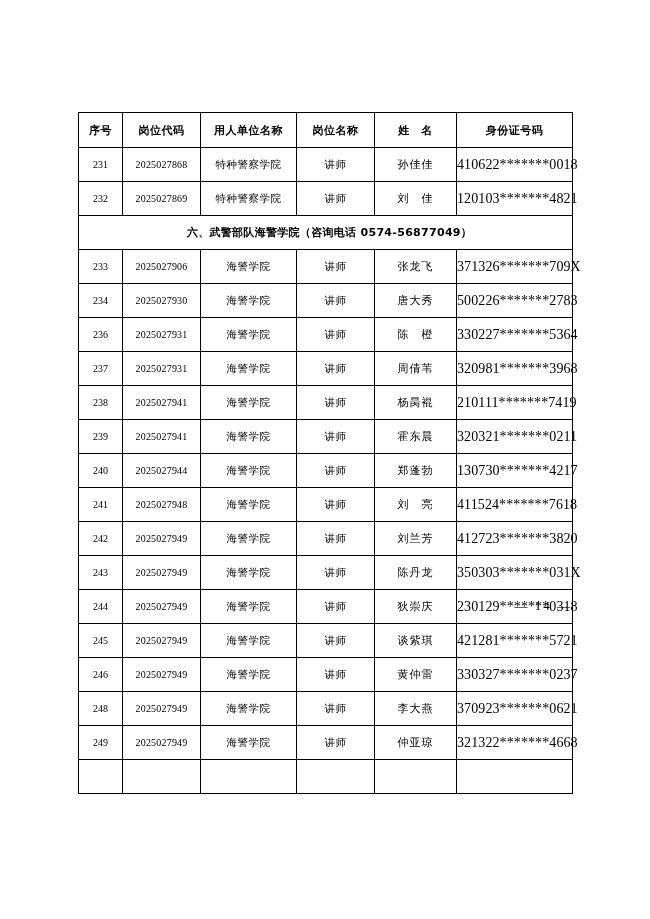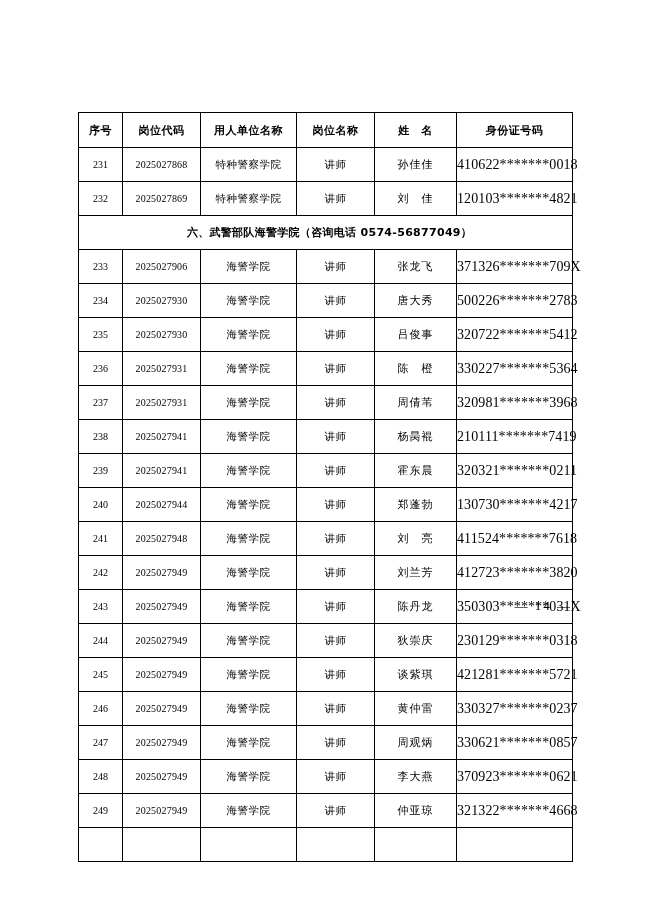--- a/index.html
+++ b/index.html
@@ -150,28 +150,20 @@
       </tr>
       <tr>
         <td class="cell-seq">234</td>
         <td class="cell-code">2025027930</td>
         <td class="cell-unit">海警学院</td>
         <td class="cell-post">讲师</td>
         <td class="cell-name">唐大秀</td>
         <td class="cell-id">500226*******2783</td>
       </tr>
       <tr>
-        <td class="cell-seq">235</td>
-        <td class="cell-code">2025027930</td>
-        <td class="cell-unit">海警学院</td>
-        <td class="cell-post">讲师</td>
-        <td class="cell-name">吕俊事</td>
-        <td class="cell-id">320722*******5412</td>
-      </tr>
-      <tr>
         <td class="cell-seq">236</td>
         <td class="cell-code">2025027931</td>
         <td class="cell-unit">海警学院</td>
         <td class="cell-post">讲师</td>
         <td class="cell-name">陈　橙</td>
         <td class="cell-id">330227*******5364</td>
       </tr>
       <tr>
         <td class="cell-seq">237</td>
         <td class="cell-code">2025027931</td>
@@ -244,28 +236,20 @@
         <td class="cell-name">谈紫琪</td>
         <td class="cell-id">421281*******5721</td>
       </tr>
       <tr>
         <td class="cell-seq">246</td>
         <td class="cell-code">2025027949</td>
         <td class="cell-unit">海警学院</td>
         <td class="cell-post">讲师</td>
         <td class="cell-name">黄仲雷</td>
         <td class="cell-id">330327*******0237</td>
-      </tr>
-      <tr>
-        <td class="cell-seq">247</td>
-        <td class="cell-code">2025027949</td>
-        <td class="cell-unit">海警学院</td>
-        <td class="cell-post">讲师</td>
-        <td class="cell-name">周观炳</td>
-        <td class="cell-id">330621*******0857</td>
       </tr>
       <tr>
         <td class="cell-seq">248</td>
         <td class="cell-code">2025027949</td>
         <td class="cell-unit">海警学院</td>
         <td class="cell-post">讲师</td>
         <td class="cell-name">李大燕</td>
         <td class="cell-id">370923*******0621</td>
       </tr>
       <tr>

